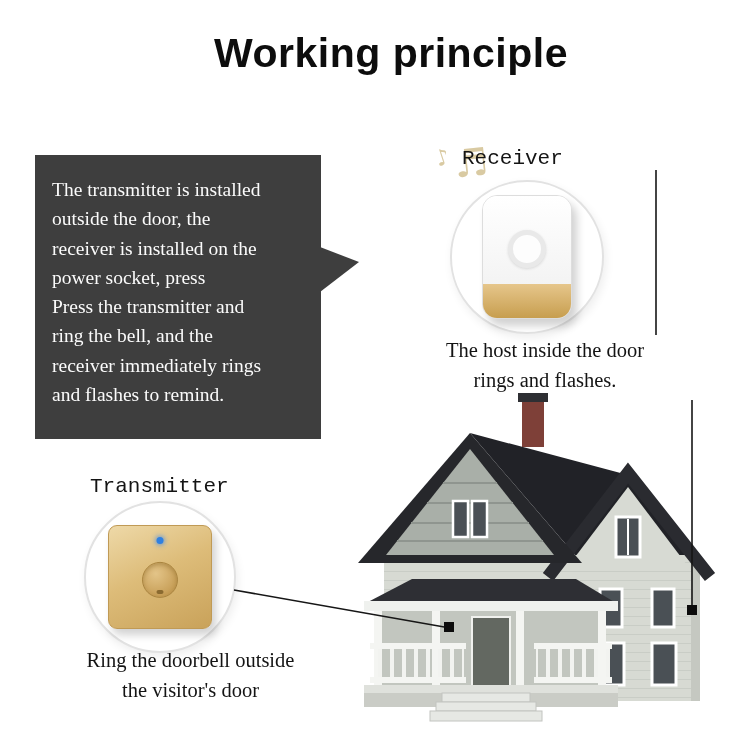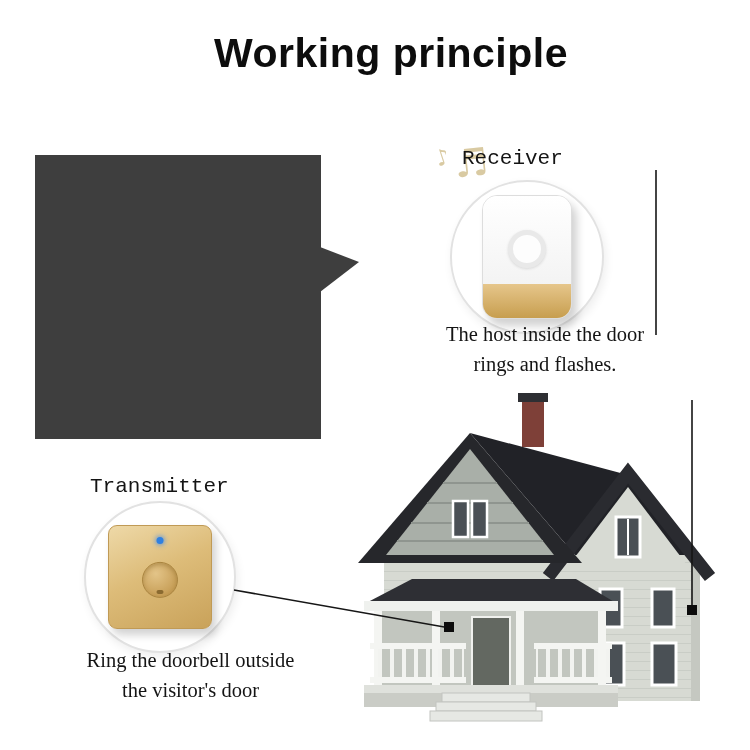--- a/index.html
+++ b/index.html
@@ -24,21 +24,21 @@
     border-top:15px solid transparent; border-bottom:30px solid transparent;
     border-left:39px solid #3e3e3e;
   }
   .label { position:absolute; font-size:21px; text-align:left; z-index:3;font-family:Liberation Mono, monospace; }
   .label.receiver { left:462px; top:147px; width:150px; }
   .label.transmitter { left:90px; top:475px; width:160px; }
   .caption {
     position:absolute; font-size:20.5px; line-height:1.45; text-align:center;
     white-space:pre-line; z-index:3;
   }
-  .caption.receiver { left:415px; top:320px; width:260px; }
+  .caption.receiver { left:415px; top:336px; width:260px; }
   .caption.transmitter { left:38px; top:646px; width:305px; }
   .notes { position:absolute; left:436px; top:142px; color:#d9caa2; z-index:3; transform:rotate(-6deg); }
   .notes .n-small { font-family:"DejaVu Sans",sans-serif; font-size:22px; display:inline-block; transform:translateY(-14px) rotate(-12deg); }
   .notes .n-large { font-family:"DejaVu Sans",sans-serif; font-size:38px; display:inline-block; }
   .badge {
     position:absolute; background:#ffffff; border:2px solid #e2e2e2; border-radius:50%;
     box-shadow:2px 4px 10px rgba(0,0,0,.07); z-index:3;
     display:flex; align-items:center; justify-content:center;
   }
   .badge.receiver { left:450px; top:180px; width:154px; height:154px; }
@@ -76,20 +76,28 @@
   }
   .house { position:absolute; left:350px; top:383px; z-index:1; }
   .overlay { position:absolute; left:0; top:0; z-index:4; pointer-events:none; }
 </style>
 </head>
 <body>
 
 <h1 class="title">Working principle</h1>
 
 <div class="bubble">
+  <p>The transmitter is installed
+outside the door, the
+receiver is installed on the
+power socket, press
+Press the transmitter and
+ring the bell, and the
+receiver immediately rings
+and flashes to remind.</p>
   <div class="bubble-tail"></div>
 </div>
 
 <div class="notes">
   <span class="n-small">♪</span>
   <span class="n-large">♬</span>
 </div>
 
 <div class="label receiver">Receiver</div>
 

